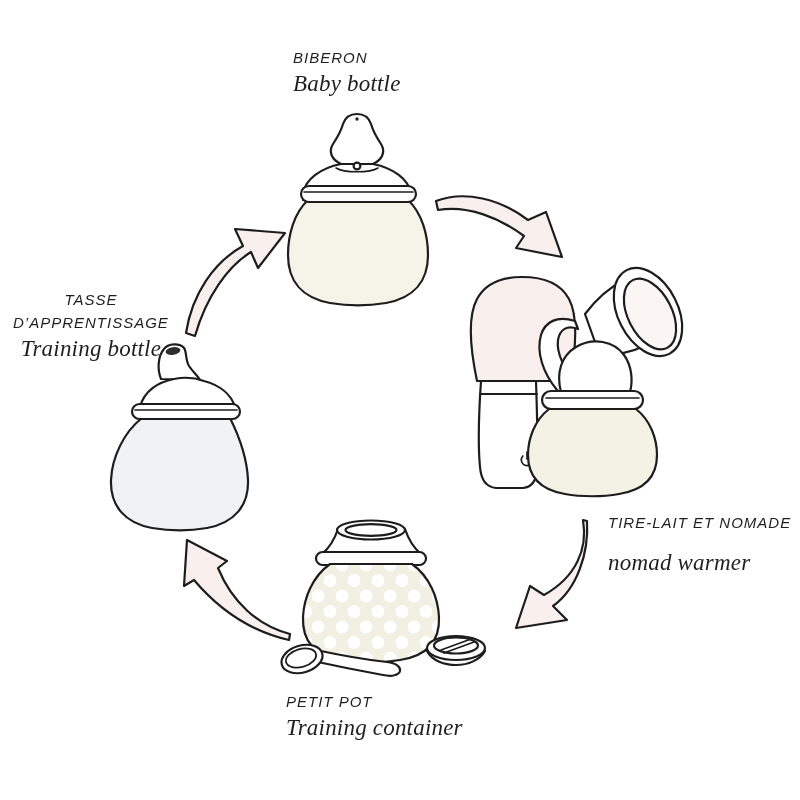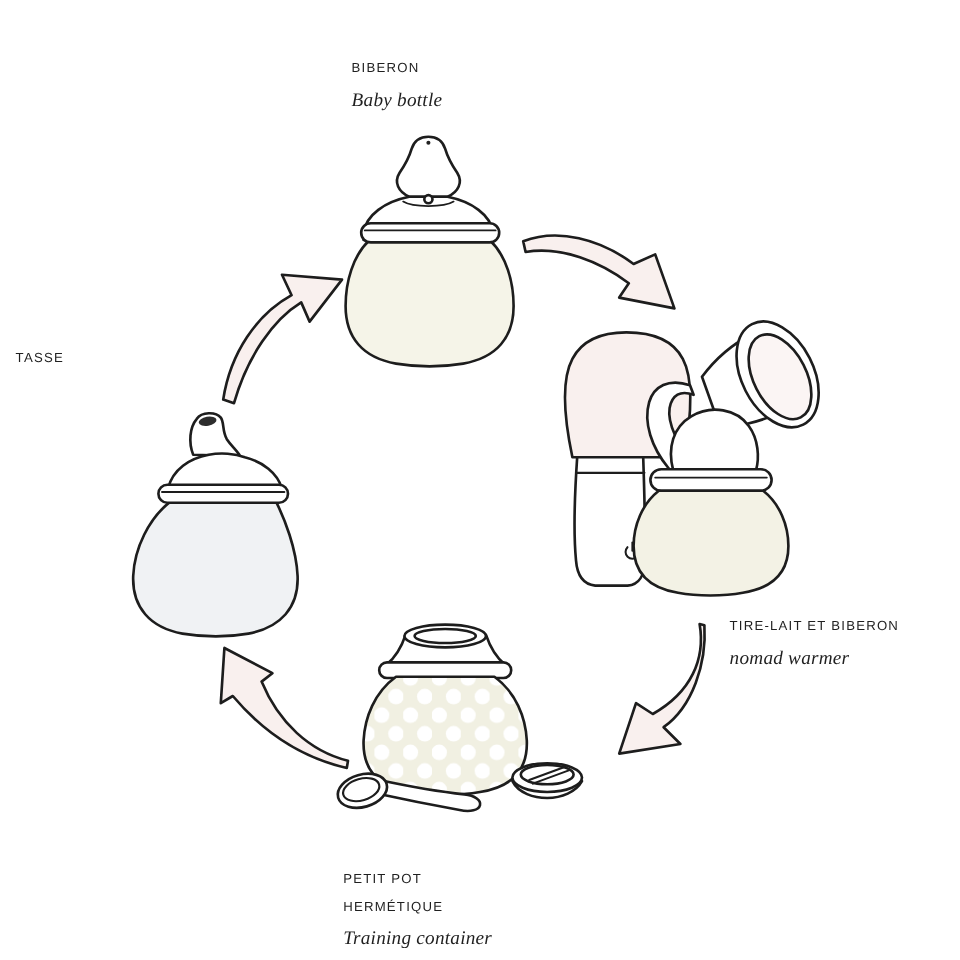--- a/index.html
+++ b/index.html
@@ -1,26 +1,26 @@
 <!DOCTYPE html>
 <html><head>
 <meta charset="utf-8">
 <style>
   html,body{margin:0;padding:0;background:#ffffff;}
   .stage{position:relative;width:800px;height:800px;background:#ffffff;overflow:hidden;}
   .stage svg{position:absolute;left:0;top:0;}
   .label{position:absolute;white-space:nowrap;}
-  .fr{font-family:"Liberation Sans",sans-serif;font-size:11px;line-height:23px;
-      letter-spacing:1px;font-weight:500;color:#1f1f1f;}
-  .en{font-family:"Liberation Serif",serif;font-style:italic;font-size:16px;
+  .fr{font-family:"Liberation Sans",sans-serif;font-size:15px;line-height:23px;
+      letter-spacing:1px;font-weight:500;color:#1f1f1f;font-style:italic;}
+  .en{font-family:"Liberation Serif",serif;font-style:italic;font-size:23px;
       line-height:26px;letter-spacing:.2px;color:#1f1f1f;margin-top:2px;}
   #label-biberon{left:293px;top:46px;}
   #label-tasse{left:13px;top:288px;text-align:center;}
   #label-tirelait{left:608px;top:511px;}
-  #label-petitpot{left:286px;top:722px;}
+  #label-petitpot{left:286px;top:690px;}
 </style>
 </head>
 <body>
 
 <div class="stage">
 
 <svg width="800" height="800" viewBox="0 0 800 800">
   <defs>
     <pattern id="dots" width="24" height="31" patternUnits="userSpaceOnUse">
       <rect width="24" height="31" fill="#f1f0e2"></rect>
@@ -96,26 +96,27 @@
   </g>
 </svg>
 
 <div class="label" id="label-biberon">
   <div class="fr">BIBERON</div>
   <div class="en">Baby bottle</div>
 </div>
 
 <div class="label" id="label-tasse">
   <div class="fr">TASSE</div>
+  <div class="fr">D’APPRENTISSAGE</div>
+  <div class="en">Training bottle</div>
 </div>
 
 <div class="label" id="label-tirelait">
-  <div class="fr">TIRE-LAIT ET BIBERON</div>
-  <div class="en" style="margin-top:2px;">nomad warmer</div>
+  <div class="fr">TIRE-LAIT ET NOMADE</div>
+  <div class="en" style="margin-top:16px;">nomad warmer</div>
 </div>
 
 <div class="label" id="label-petitpot">
   <div class="fr">PETIT POT</div>
-  <div class="fr">HERMÉTIQUE</div>
   <div class="en">Training container</div>
 </div>
 
 </div>
 
 </body></html>

